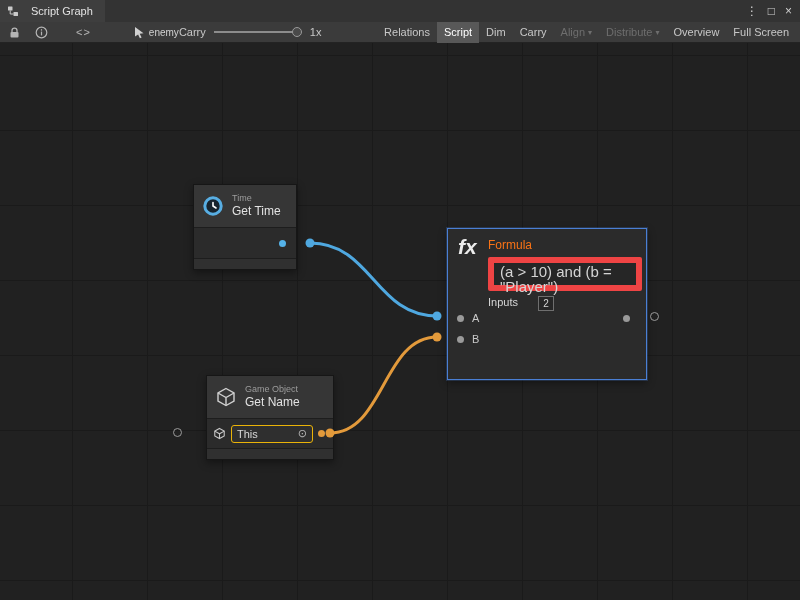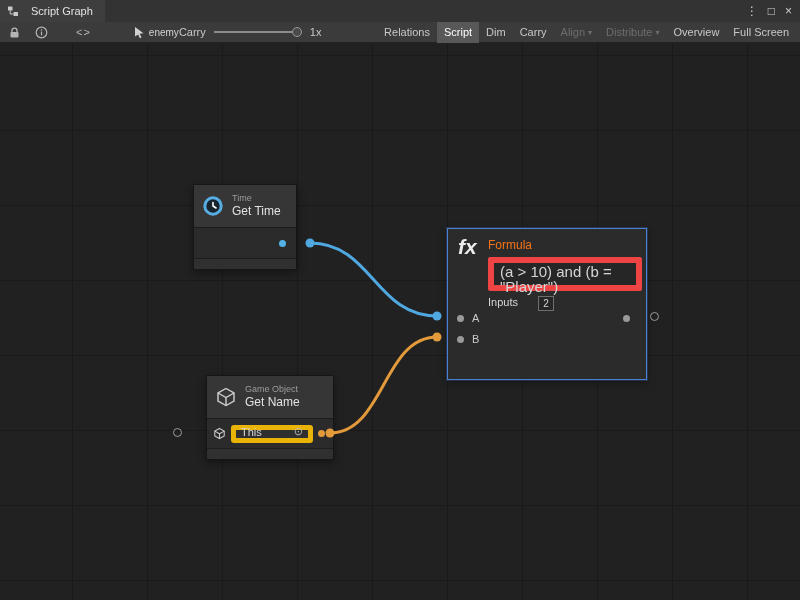--- a/index.html
+++ b/index.html
@@ -58,22 +58,22 @@
   .time-port-row { height:30px; display:flex; align-items:center;
                    justify-content:flex-end; padding-right:10px; }
   .port { width:7px; height:7px; border-radius:50%; display:inline-block; flex:none; }
   .port.blue { background:#55b2e8; }
   .port.orange { background:#e39a3b; }
   .port.gray { background:#9a9a9a; }
 
   
   .node-getname { left:206px; top:332px; width:128px; }
   .gn-row { height:29px; display:flex; align-items:center; gap:5px; padding:0 8px 0 6px; }
-  .gn-field { flex:1; height:18px; background:#2f2f2f; border:5px solid #eab308;
-              border-radius:3px; display:flex; align-items:flex-end;
+  .gn-field { flex:1; height:18px; background:#2f2f2f; border:1px solid #eab308;
+              border-radius:3px; display:flex; align-items:center;
               justify-content:space-between; padding:0 5px; font-size:11px; color:#d8d8d8; }
   .gn-field .picker { color:#b8b8b8; font-size:11px; }
 
   
   .node-formula { left:447px; top:185px; width:200px; height:152px;
                   border:1px solid #4a7fd4; background:#2b2b2b;
                   box-shadow:0 0 0 1px rgba(74,127,212,.25), 0 3px 8px rgba(0,0,0,.4); }
   .fx { position:absolute; left:10px; top:6px; font-family:Liberation Sans, sans-serif;
         font-style:italic; font-weight:bold; font-size:21px; color:#ececec; }
   .f-title { position:absolute; left:40px; top:9px; font-size:12px; color:#f97316; }

